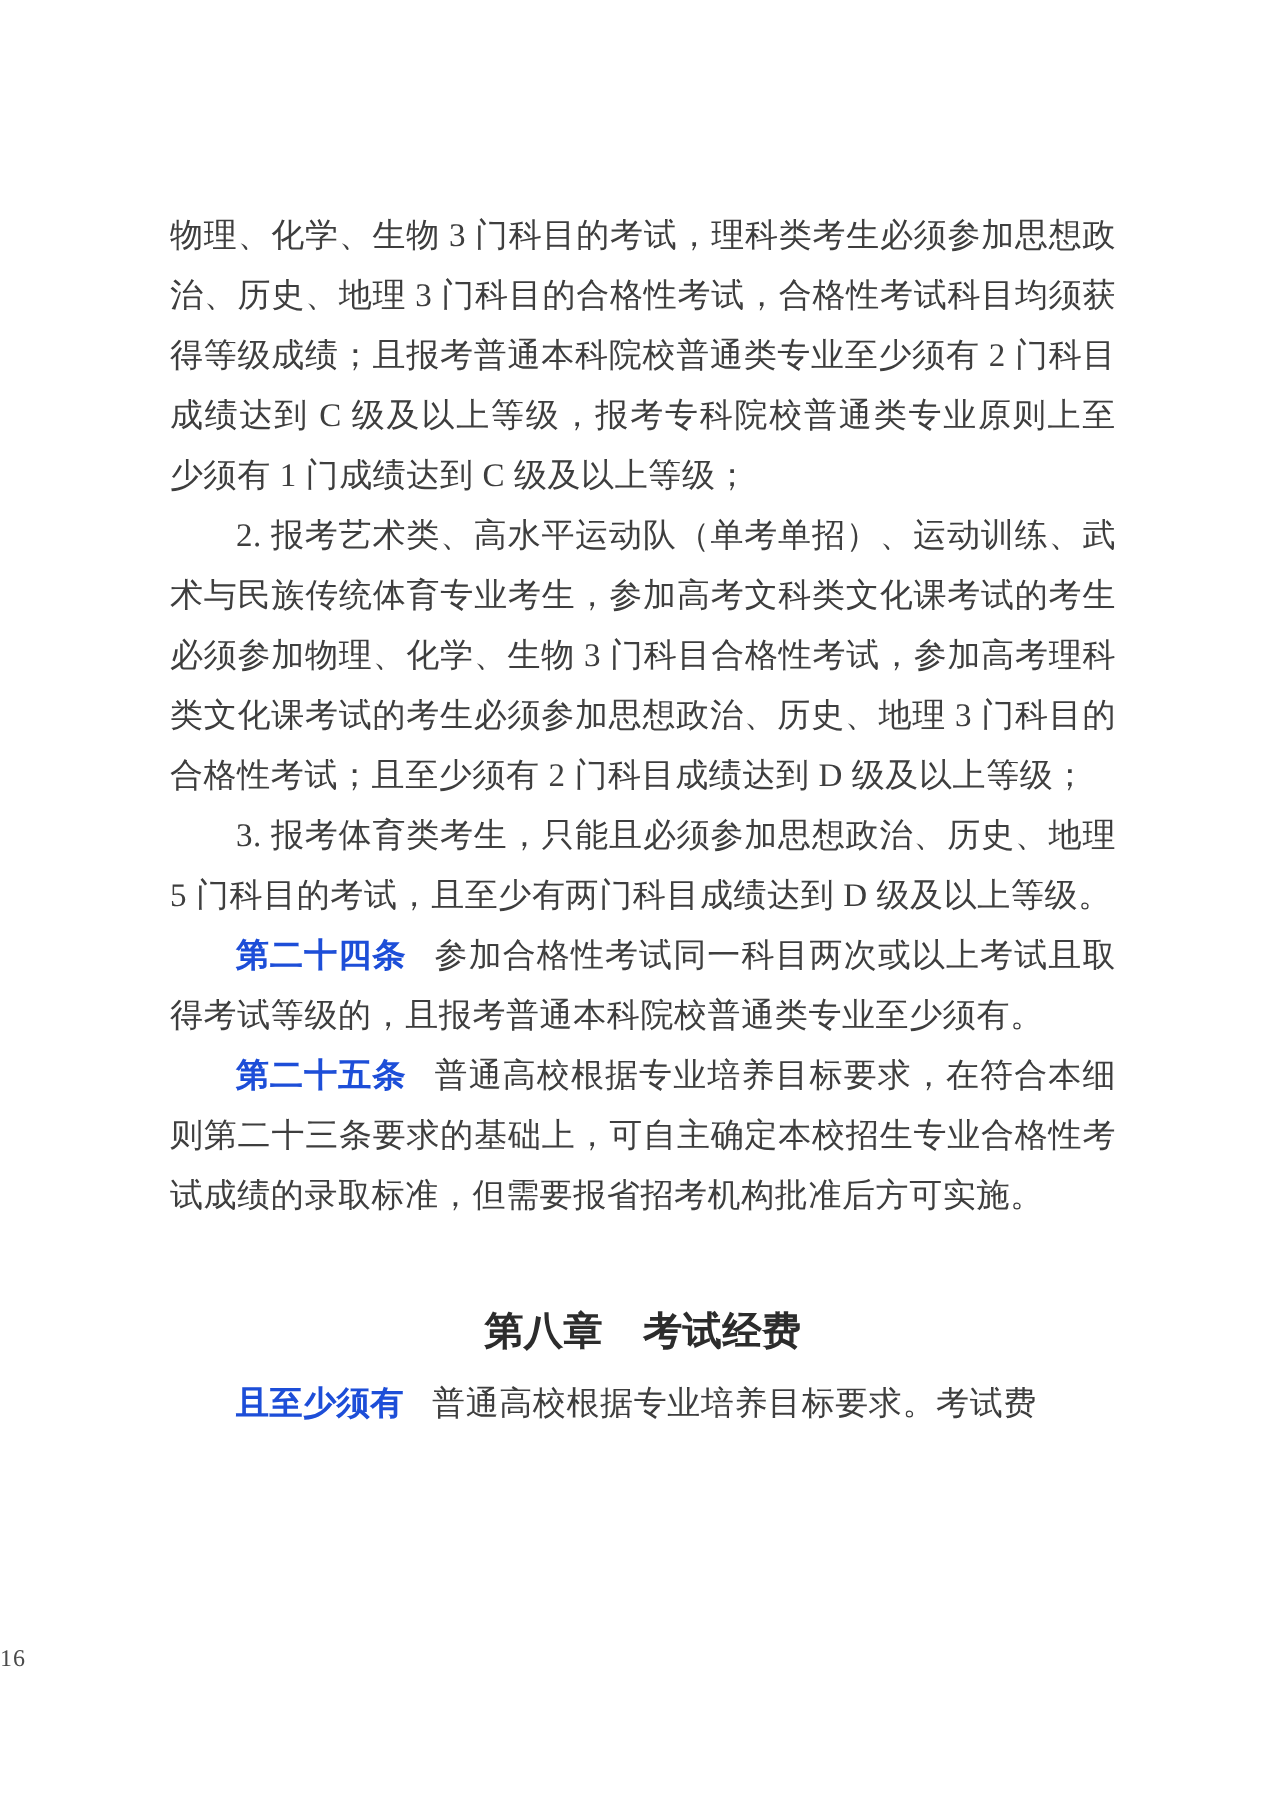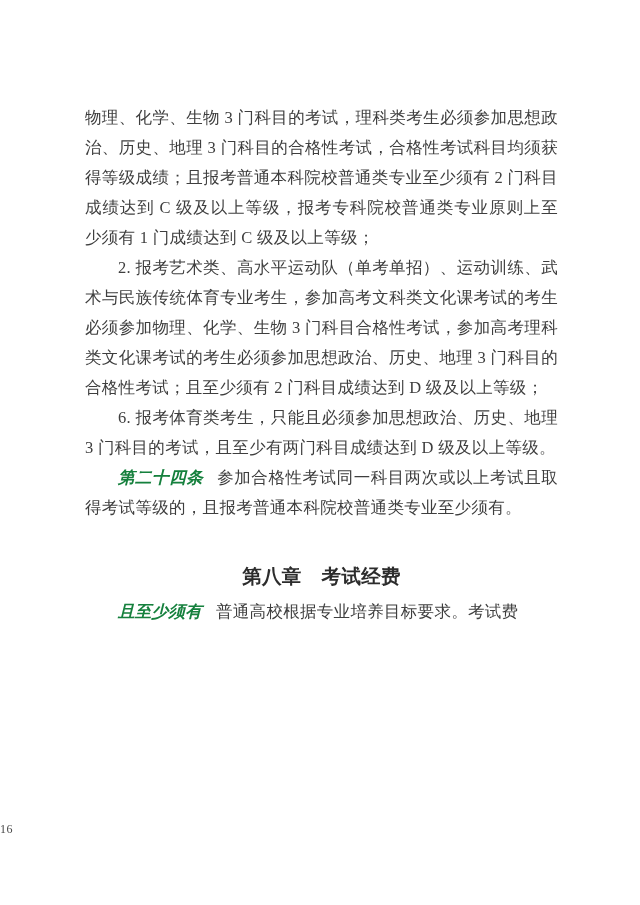--- a/index.html
+++ b/index.html
@@ -33,23 +33,22 @@
   }
   .para {
     margin: 0;
     text-indent: 2em;
   }
   .para.no-indent {
     text-indent: 0;
   }
   .article-label {
     font-weight: bold;
-    color: #15803d;
+    color: #1d4ed8;
     margin-right: 0.85em;
-    font-style: italic;
   }
   .chapter {
     margin: 39px 0 5px 0;
     text-align: center;
     text-indent: 0;
     font-size: 19.5px;
     font-weight: bold;
     line-height: 30px;
     color: #2c2c2c;
   }
@@ -70,25 +69,26 @@
 </head>
 <body>
 
 <div class="page">
   <div class="content">
 
     <p class="para no-indent"><span>物理、化学、生物 3 门科目的考试，理科类考生必须参加思想政治、历史、地理 3 门科目的合格性考试，合格性考试科目均须获得等级成绩；且报考普通本科院校普通类专业至少须有 2 门科目成绩达到 C 级及以上等级，报考专科院校普通类专业原则上至少须有 1 门成绩达到 C 级及以上等级；</span></p>
 
     <p class="para"><span>2. 报考艺术类、高水平运动队（单考单招）、运动训练、武术与民族传统体育专业考生，参加高考文科类文化课考试的考生必须参加物理、化学、生物 3 门科目合格性考试，参加高考理科类文化课考试的考生必须参加思想政治、历史、地理 3 门科目的合格性考试；且至少须有 2 门科目成绩达到 D 级及以上等级；</span></p>
 
-    <p class="para"><span>6. 报考体育类考生，只能且必须参加思想政治、历史、地理 3 门科目的考试，且至少有两门科目成绩达到 D 级及以上等级。</span></p>
+    <p class="para"><span>3. 报考体育类考生，只能且必须参加思想政治、历史、地理 5 门科目的考试，且至少有两门科目成绩达到 D 级及以上等级。</span></p>
 
 
     <p class="para"><b class="article-label">第二十四条</b><span>参加合格性考试同一科目两次或以上考试且取得考试等级的，且报考普通本科院校普通类专业至少须有。</span></p>
 
+    <p class="para"><b class="article-label">第二十五条</b><span>普通高校根据专业培养目标要求，在符合本细则第二十三条要求的基础上，可自主确定本校招生专业合格性考试成绩的录取标准，但需要报省招考机构批准后方可实施。</span></p>
 
     <h2 class="chapter"><span>第八章</span><span class="chapter-title">考试经费</span></h2>
 
     <p class="para"><b class="article-label">且至少须有</b><span>普通高校根据专业培养目标要求。考试费</span></p>
 
   </div>
 
   <div class="page-number">16</div>
 </div>
 

